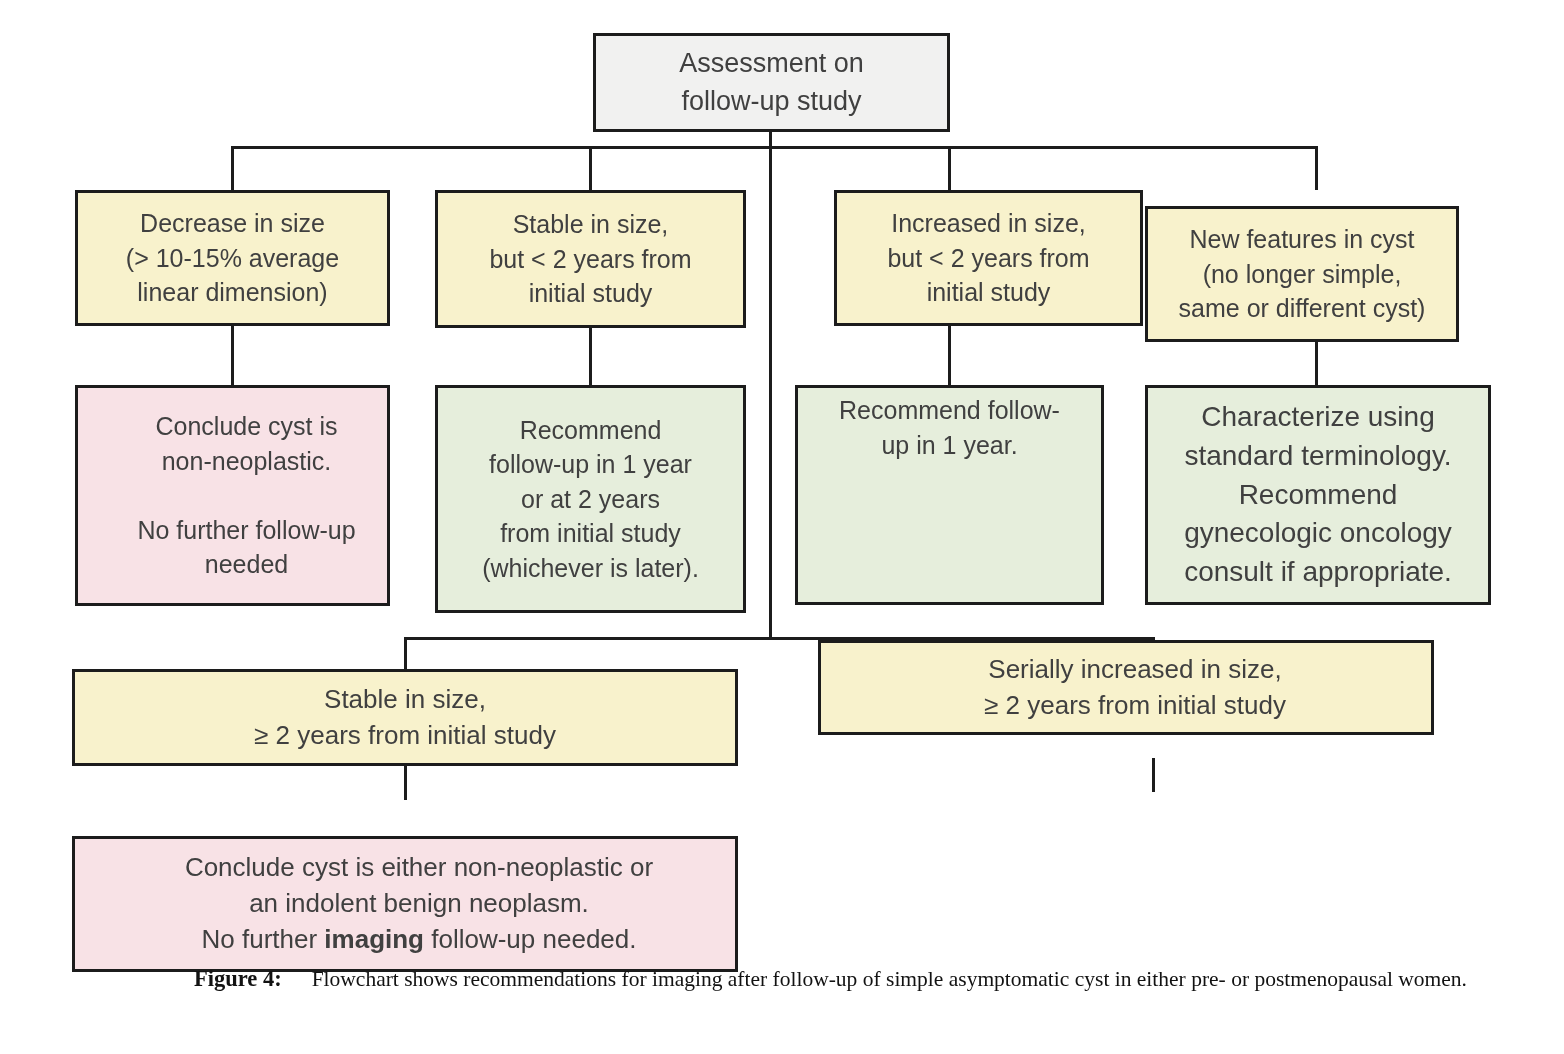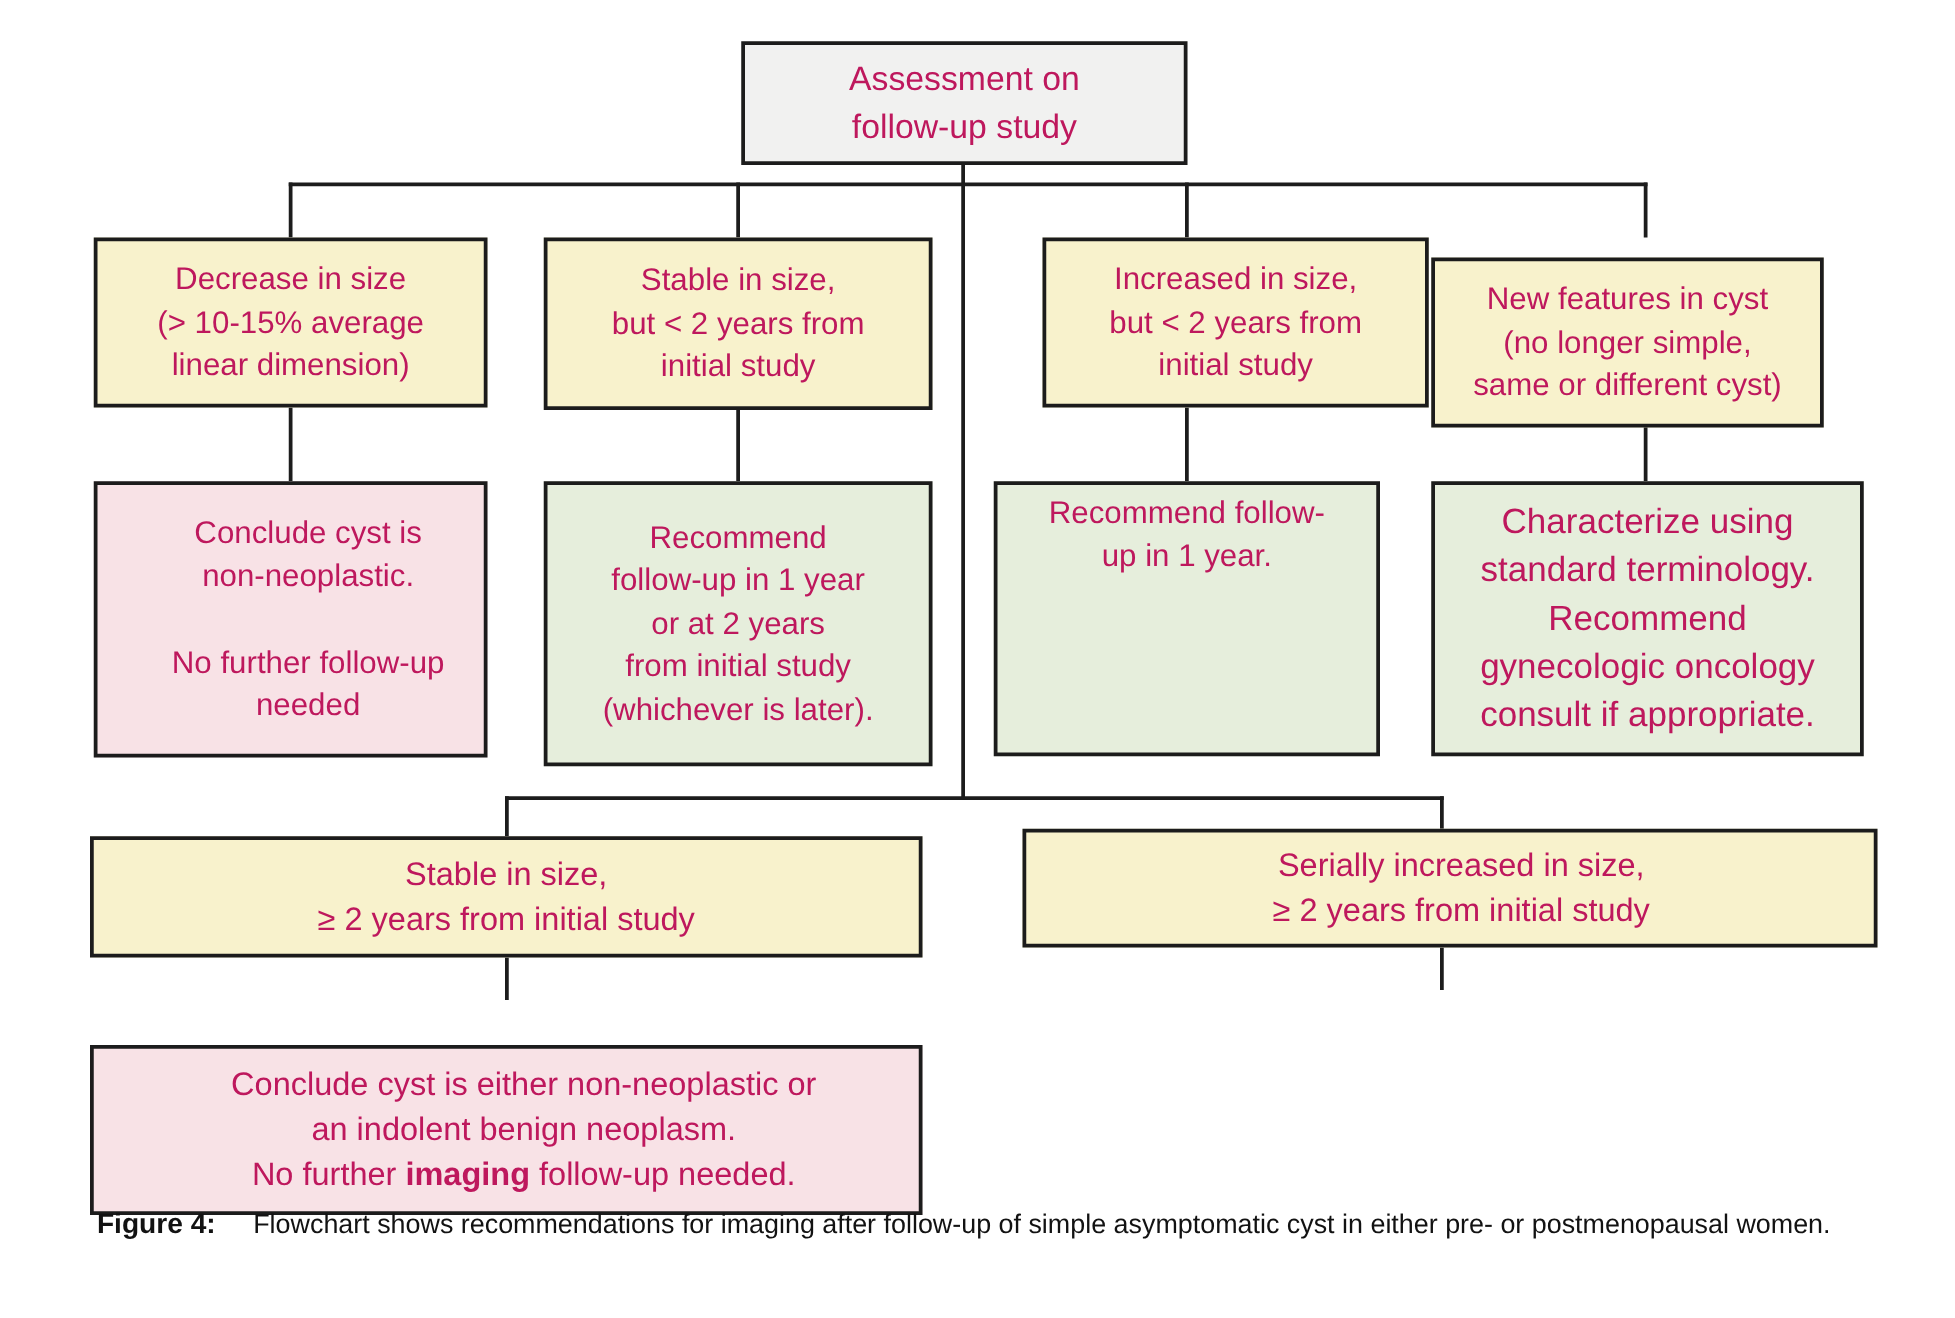--- a/index.html
+++ b/index.html
@@ -5,42 +5,42 @@
   html,body { margin:0; padding:0; background:#ffffff; }
   .page {
     position:relative; width:1564px; height:1054px; background:#ffffff;
     font-family:"Liberation Sans", sans-serif; color:#1a1a1a; overflow:hidden;
   }
   .node {
     position:absolute; box-sizing:border-box;
     border:3px solid #1c1c1c;
     display:flex; align-items:center; justify-content:center;
     text-align:center; white-space:pre-line;
-    line-height:1.38; color:#be185d;
+    line-height:1.38; color:#404040;
   }
   .yellow { background:#f8f2cc; }
   .green  { background:#e6eedc; }
   .pink   { background:#f8e2e6;padding-left:28px; }
   .gray   { background:#f1f1f0; }
   .line   { position:absolute; background:#1c1c1c; }
   b, .bold-word { font-weight:700; }
 
   
   #node-root { left:593px; top:33px;  width:357px; height:99px;  font-size:27px; }
   #node-b1   { left:75px;  top:190px; width:315px; height:136px; font-size:25px; }
   #node-b2   { left:435px; top:190px; width:311px; height:138px; font-size:25px; }
   #node-b3   { left:795px; top:190px; width:309px; height:136px; font-size:25px;margin-left:39px; }
   #node-b4   { left:1145px;top:206px; width:314px; height:136px; font-size:25px; }
   #node-r1   { left:75px;  top:385px; width:315px; height:221px; font-size:25px; }
   #node-r2   { left:435px; top:385px; width:311px; height:228px; font-size:25px; }
   #node-r3   { left:795px; top:385px; width:309px; height:220px; font-size:25px;
                align-items:flex-start; padding-top:5px; }
   #node-r4   { left:1145px;top:385px; width:346px; height:220px; font-size:28px; }
   #node-y5   { left:72px;  top:669px; width:666px; height:97px;  font-size:26px; }
-  #node-y6   { left:818px; top:663px; width:684px; height:95px;  font-size:26px;padding-left:18px; }
+  #node-y6   { left:818px; top:640px; width:616px; height:95px;  font-size:26px;padding-left:18px; }
   #node-p5   { left:72px;  top:800px; width:666px; height:136px; font-size:26px;margin-top:36px; }
   #node-p6   { left:818px; top:792px; width:688px; height:144px; font-size:26px; }
 
   
   #ln-trunk { left:769px;  top:130px; width:3px;    height:510px; }
   #ln-bus1  { left:231px;  top:146px; width:1087px; height:3px;  }
   #ln-d-b1  { left:231px;  top:146px; width:3px;    height:44px; }
   #ln-d-b2  { left:589px;  top:146px; width:3px;    height:44px; }
   #ln-d-b3  { left:948px;  top:146px; width:3px;    height:44px; }
   #ln-d-b4  { left:1315px; top:146px; width:3px;    height:44px; }
@@ -49,21 +49,21 @@
   #ln-d-r3  { left:948px;  top:326px; width:3px;    height:59px; }
   #ln-d-r4  { left:1315px; top:326px; width:3px;    height:59px; }
   #ln-bus2  { left:404px;  top:637px; width:751px;  height:3px;  }
   #ln-d-y5  { left:404px;  top:637px; width:3px;    height:32px; }
   #ln-d-y6  { left:1152px; top:637px; width:3px;    height:26px; }
   #ln-d-p5  { left:404px;  top:766px; width:3px;    height:34px; }
   #ln-d-p6  { left:1152px; top:758px; width:3px;    height:34px; }
 
   .caption {
     position:absolute; left:75px; top:960px; width:1392px;
-    font-size:21.5px; line-height:1.7; color:#121212; text-align:center;
+    font-size:21.5px; line-height:1.7; color:#121212; text-align:right;font-family:Liberation Serif, serif;
   }
   .caption .cap-label { font-weight:700; font-size:22.5px; margin-right:30px; }
 </style>
 </head>
 <body>
 
 <div class="page">
 
   <div class="line" id="ln-trunk"></div>
   <div class="line" id="ln-bus1"></div>

